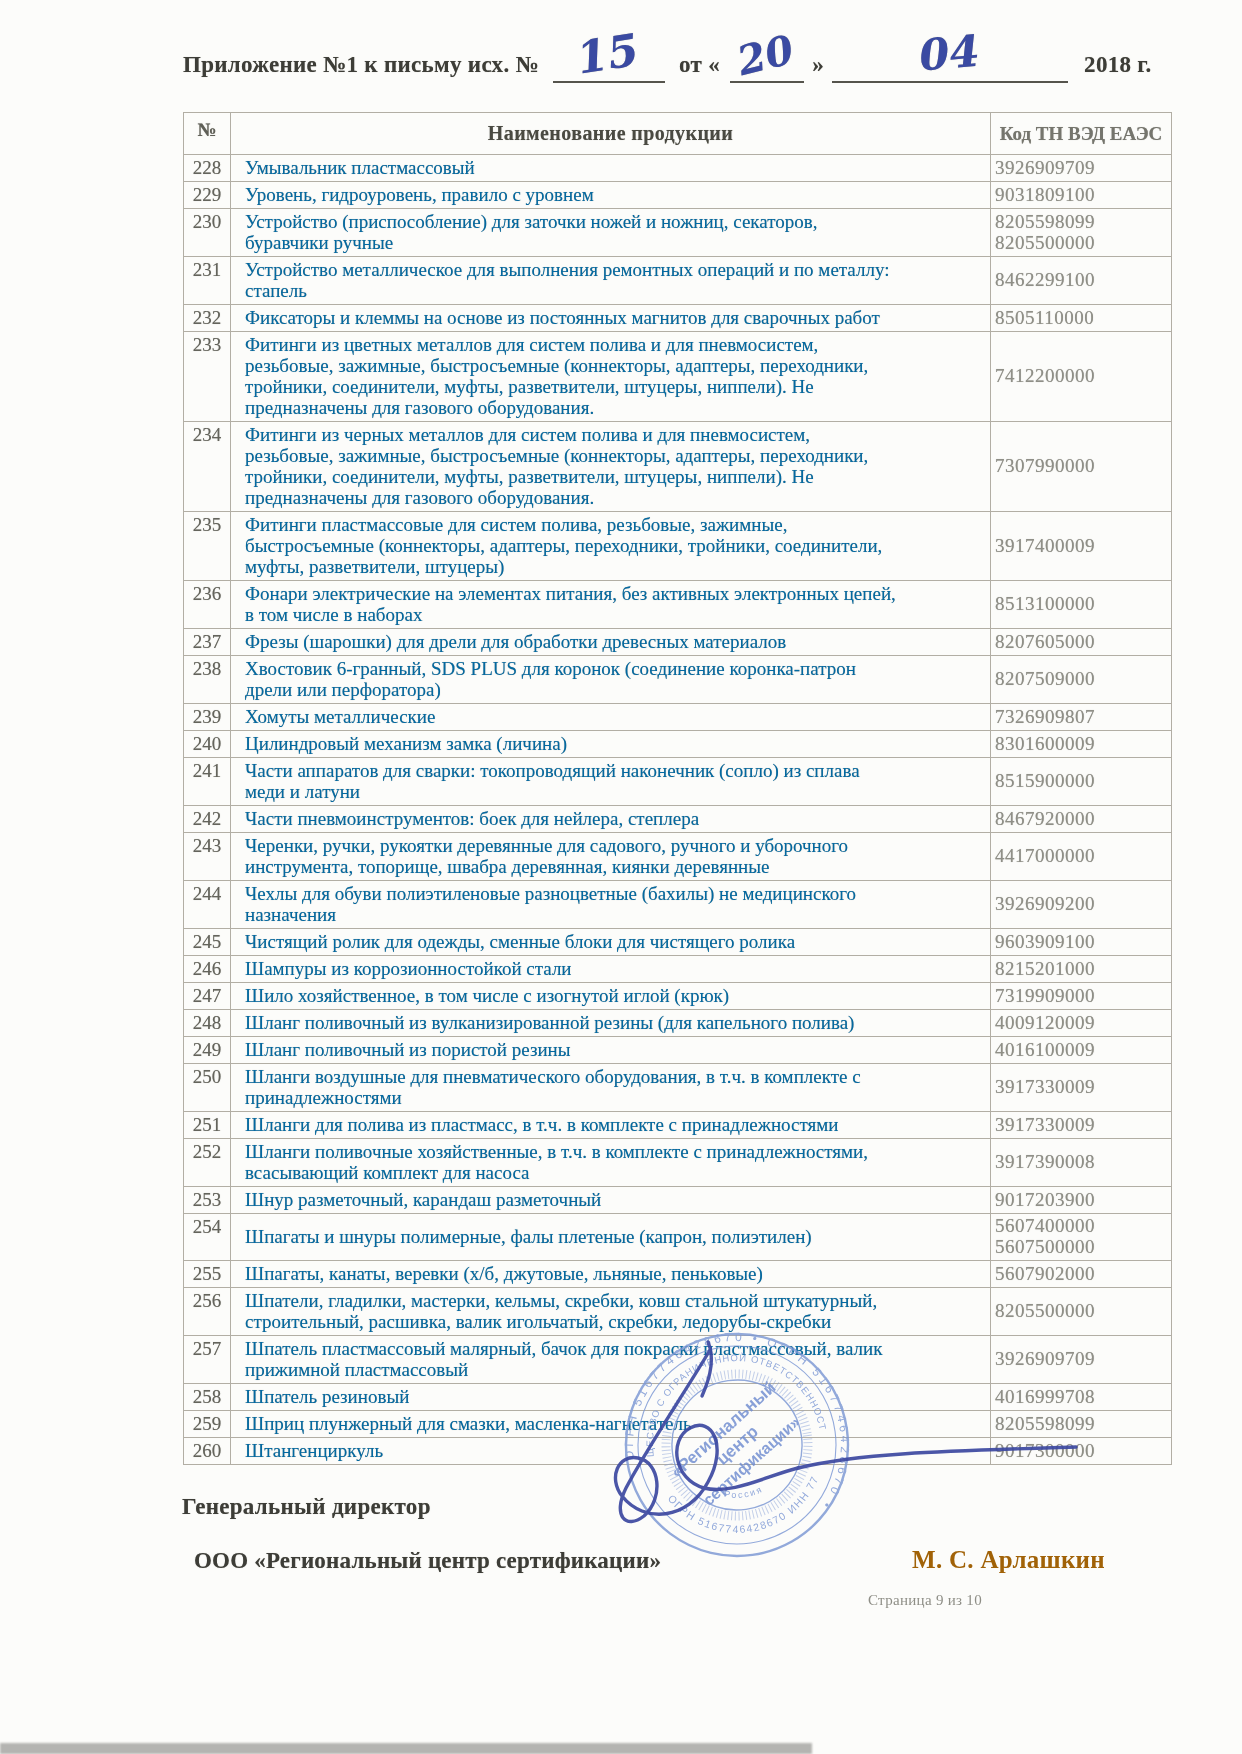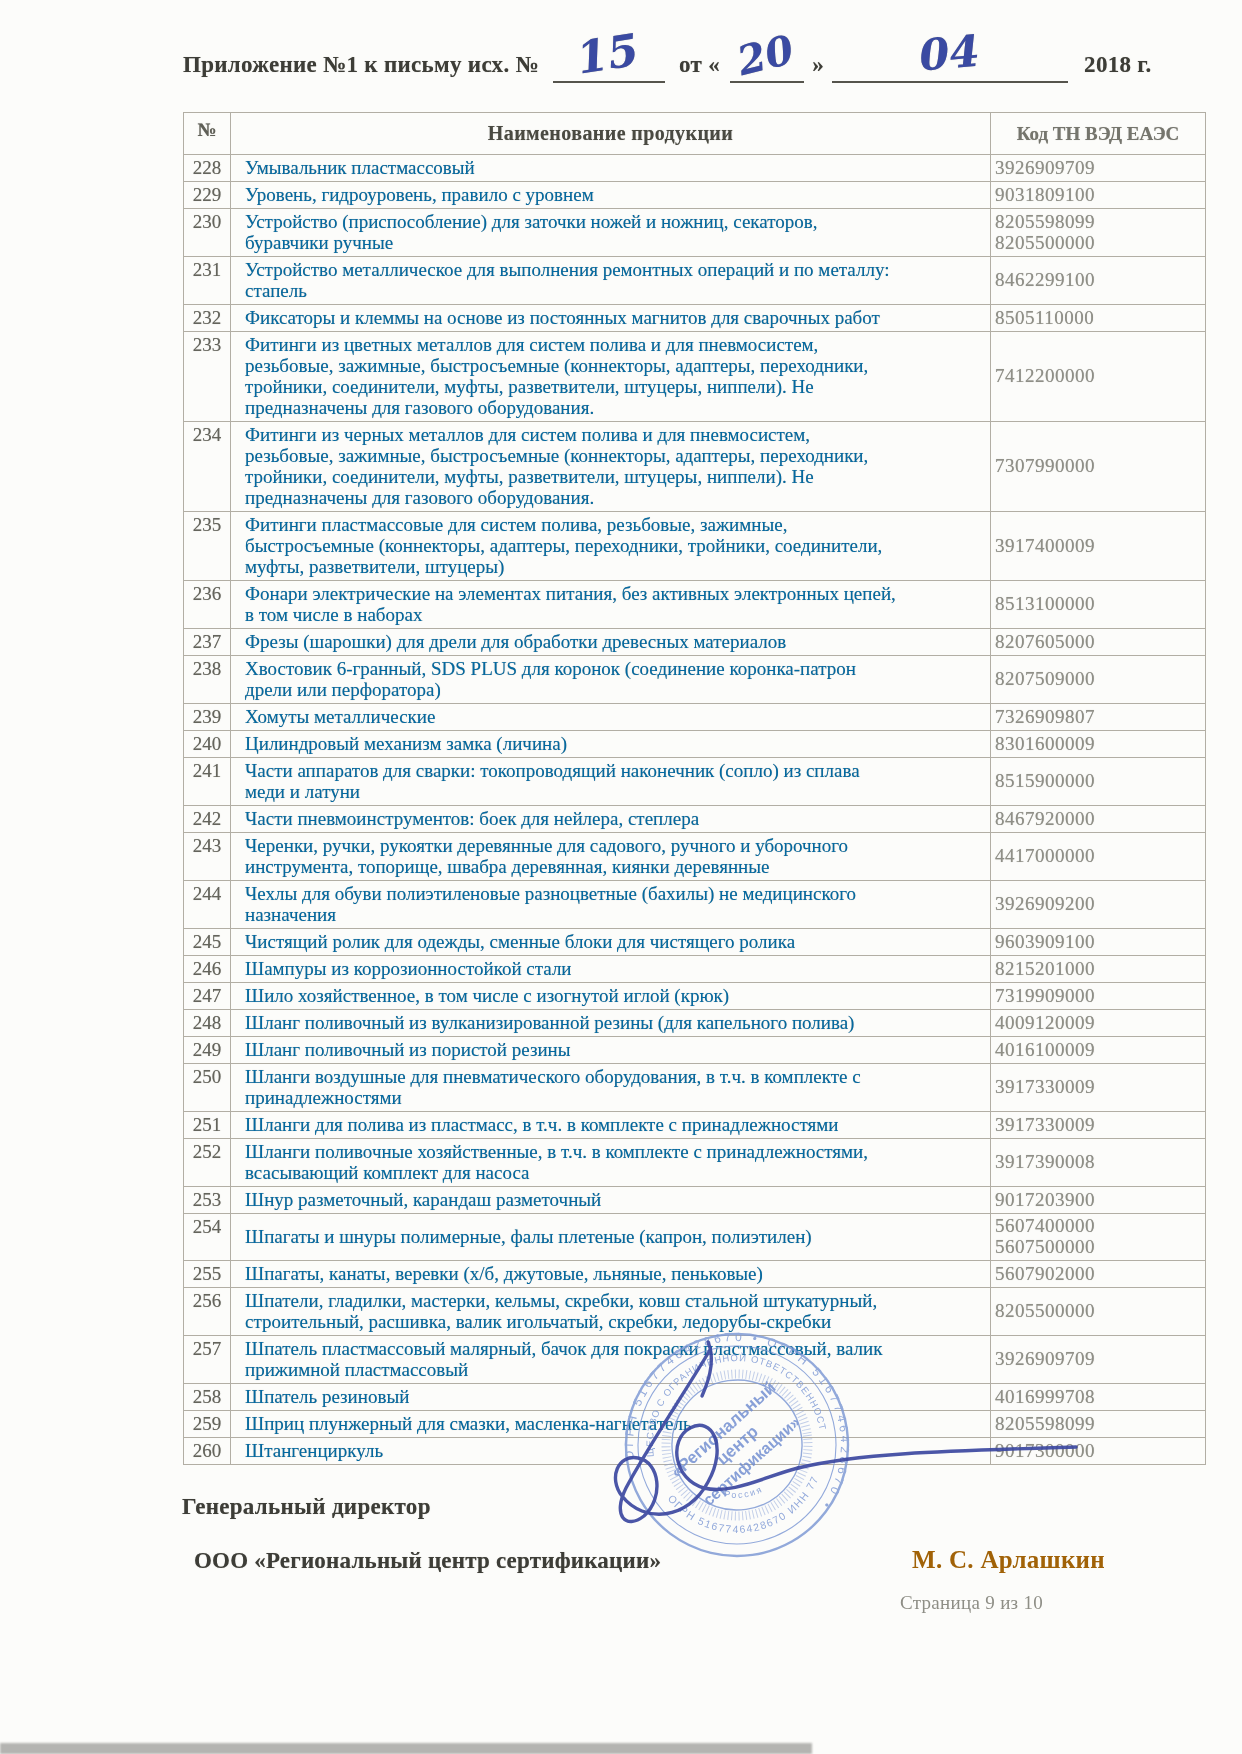--- a/index.html
+++ b/index.html
@@ -37,21 +37,21 @@
     font-size:19px;line-height:21px;
     text-shadow:0 0 .7px rgba(90,88,78,.5);
   }
   table.products,table.products td,table.products th{
     border:1px solid #b2aea4;
   }
   table.products{border:1.5px solid #9a968c;}
   th{font-weight:bold;color:#4a4a42;}
   th.h-no{width:44px;font-size:19px;vertical-align:top;padding-top:6px;color:#5f5f57;}
   th.h-name{width:759px;font-size:20px;padding:10px 0;letter-spacing:.4px;}
-  th.h-code{width:174px;font-size:19px;color:#75756d;font-weight:bold;line-height:22px;padding:2px 20px;}
+  th.h-code{width:174px;font-size:19px;color:#75756d;font-weight:bold;line-height:22px;padding:2px 3px;}
   td{vertical-align:middle;}
   td.c-no{
     text-align:center;vertical-align:top;color:#64645c;
     padding:2px 0 3px 0;font-size:19px;
   }
   td.c-name{
     padding:2px 8px 3px 14px;white-space:pre-line;color:#0369a1;
   }
   td.c-code{
     text-align:left;color:#8f8f87;white-space:pre-line;
@@ -67,22 +67,22 @@
   .company{
     position:absolute;left:194px;top:1548px;
     font-size:23px;font-weight:bold;color:#3d3d37;letter-spacing:.2px;
     text-shadow:0 0 .7px rgba(80,78,70,.55);
   }
   .signer{
     position:absolute;left:912px;top:1546px;
     font-size:25px;font-weight:bold;color:#a16207;letter-spacing:.3px;
   }
   .page-num{
-    position:absolute;left:900px;top:1592px;
-    font-size:19px;color:#8e8e86;letter-spacing:.3px;
+    position:absolute;left:868px;top:1592px;
+    font-size:15px;color:#8e8e86;letter-spacing:.3px;
   }
   
   .stamp{position:absolute;left:612px;top:1320px;width:250px;height:250px;}
   .signature{position:absolute;left:560px;top:1330px;width:540px;height:215px;}
   .scan-band{
     position:absolute;left:0;top:1743px;width:812px;height:11px;
     background:#b4b4b1;filter:blur(1px);
   }
 </style>
 </head>

